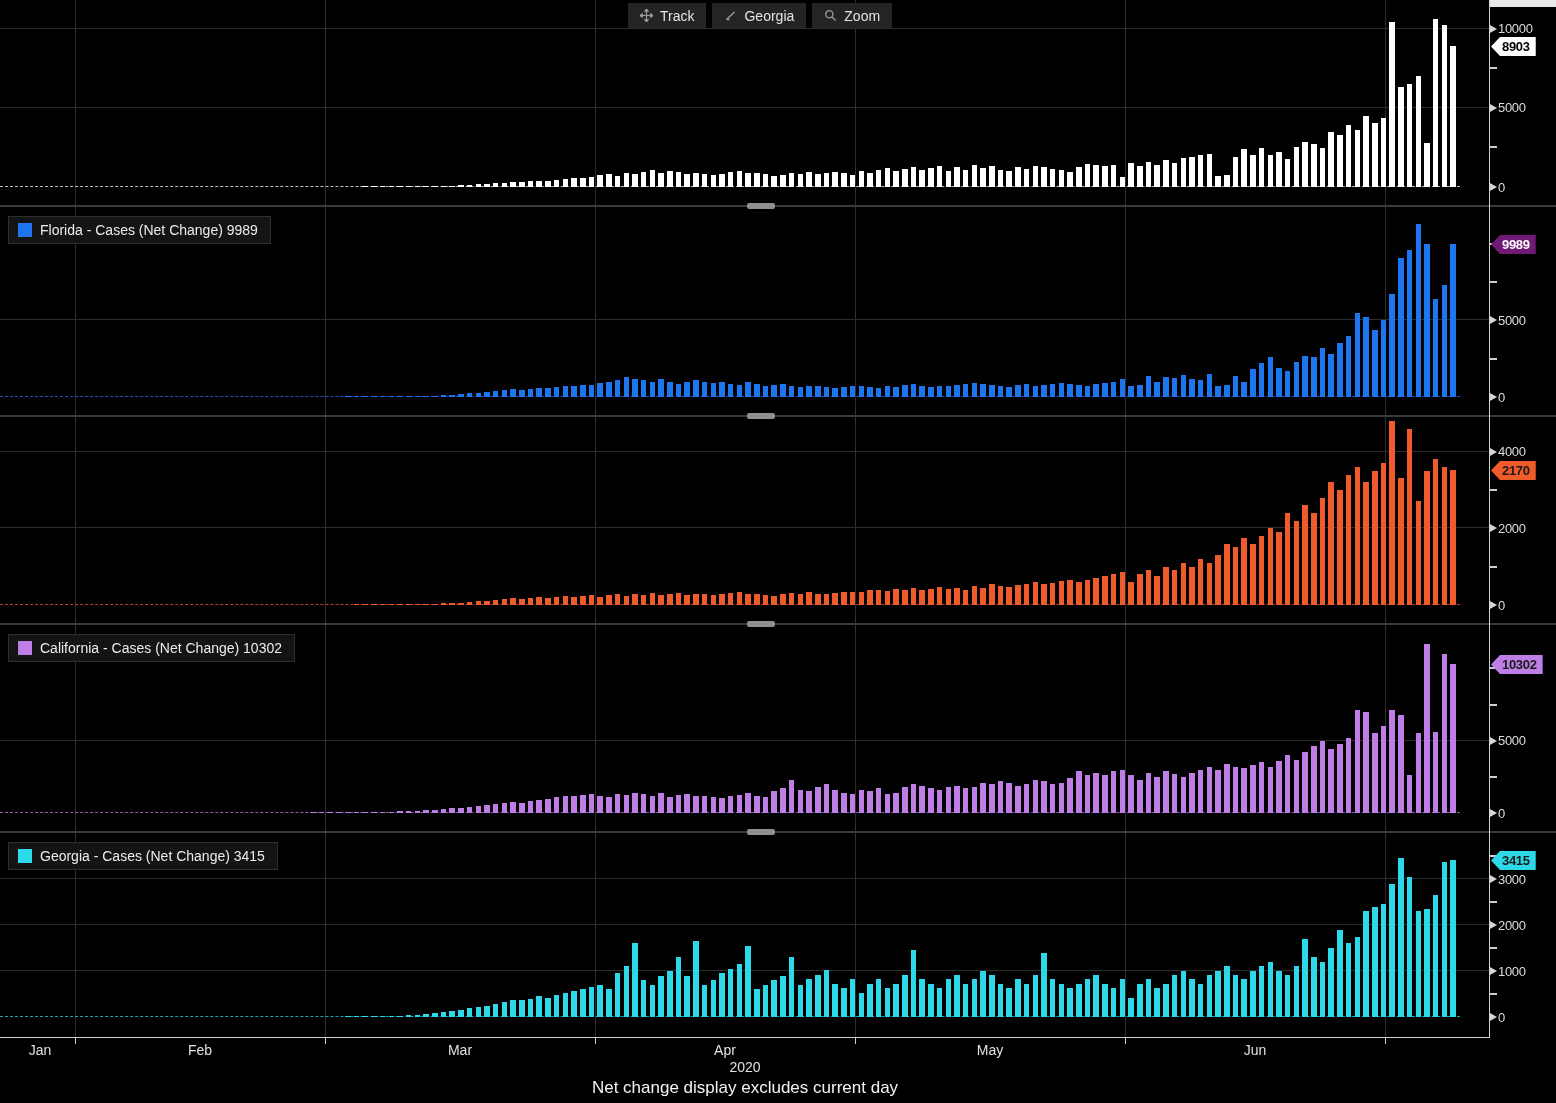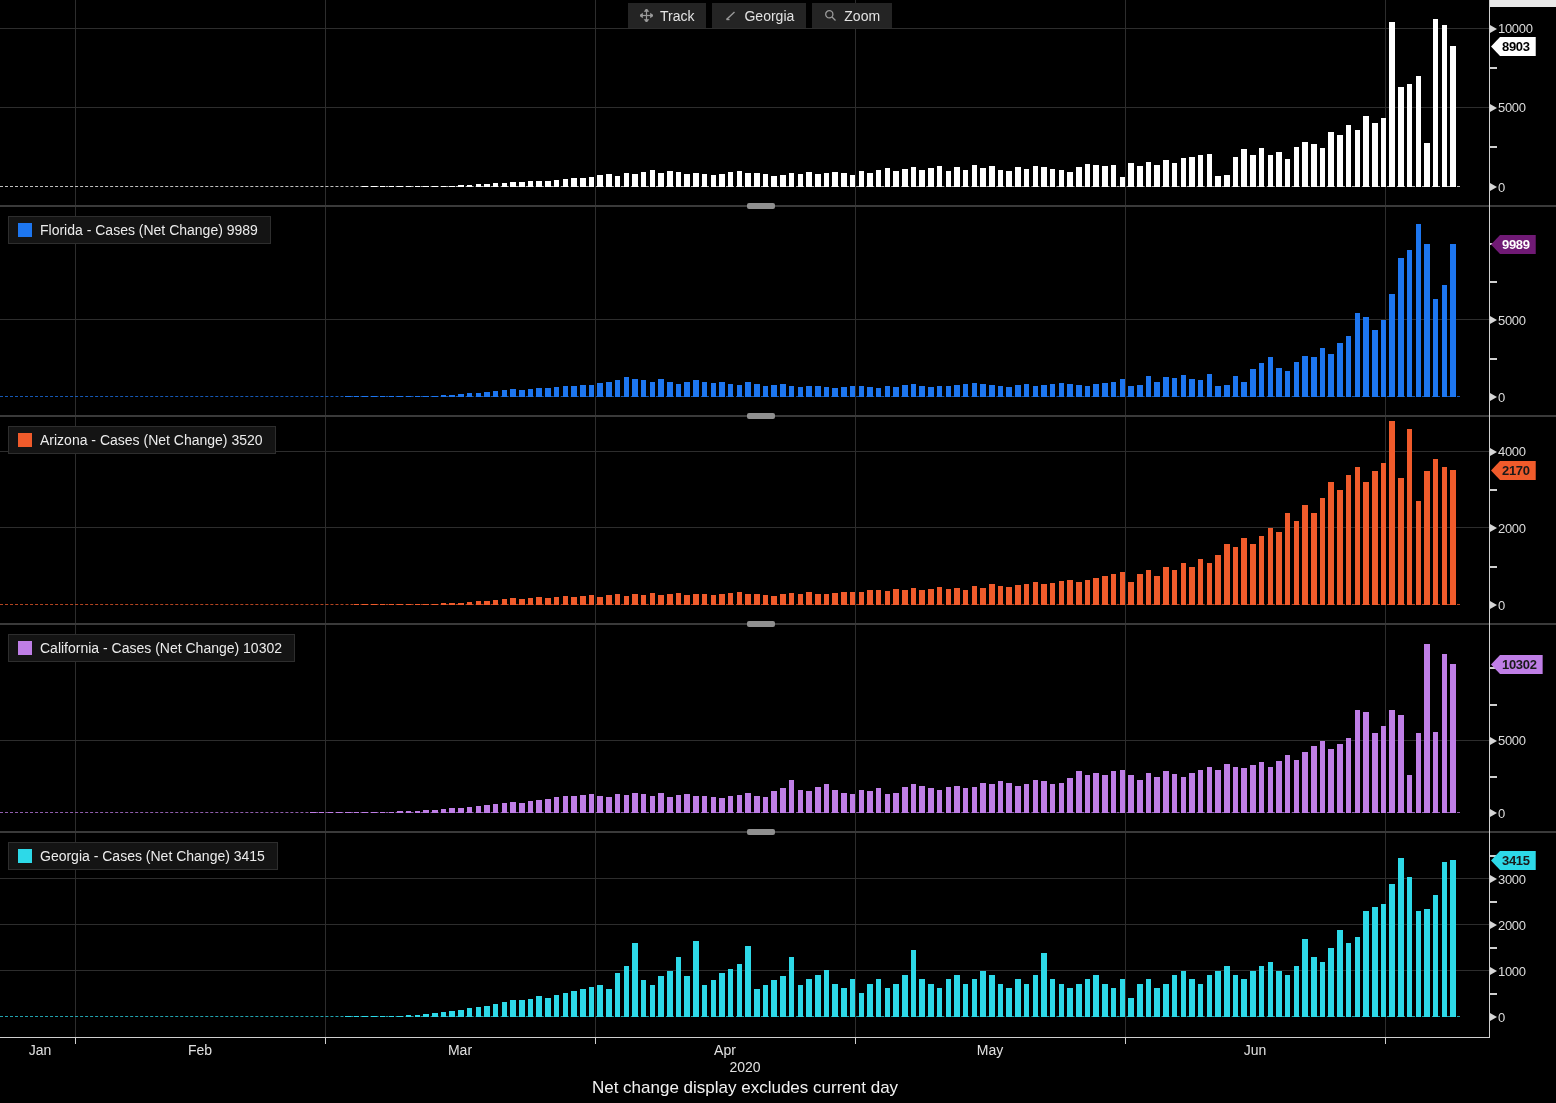--- a/index.html
+++ b/index.html
@@ -671,24 +671,20 @@
           <div class="bar" style="background: rgb(240, 91, 43); height: 184.163px;"></div>
           <div class="bar" style="background: rgb(240, 91, 43); height: 126.612px;"></div>
           <div class="bar" style="background: rgb(240, 91, 43); height: 176.49px;"></div>
           <div class="bar" style="background: rgb(240, 91, 43); height: 103.592px;"></div>
           <div class="bar" style="background: rgb(240, 91, 43); height: 134.286px;"></div>
           <div class="bar" style="background: rgb(240, 91, 43); height: 145.796px;"></div>
           <div class="bar" style="background: rgb(240, 91, 43); height: 138.122px;"></div>
           <div class="bar" style="background: rgb(240, 91, 43); height: 135.053px;"></div>
         </div>
       </div>
-    <div class="legend">
-      <span class="swatch" style="background: rgb(240, 91, 43);"></span>
-      <span class="legend-text">Arizona - Cases (Net Change) 3520</span>
-    </div>
     <div class="axis">
         <div class="ytick" style="bottom: 13px;">
           <span class="arrow"></span>
           <span class="tlabel">0</span>
         </div>
         <div class="ytick" style="bottom: 89.7347px;">
           <span class="arrow"></span>
           <span class="tlabel">2000</span>
         </div>
         <div class="ytick" style="bottom: 166.469px;">

